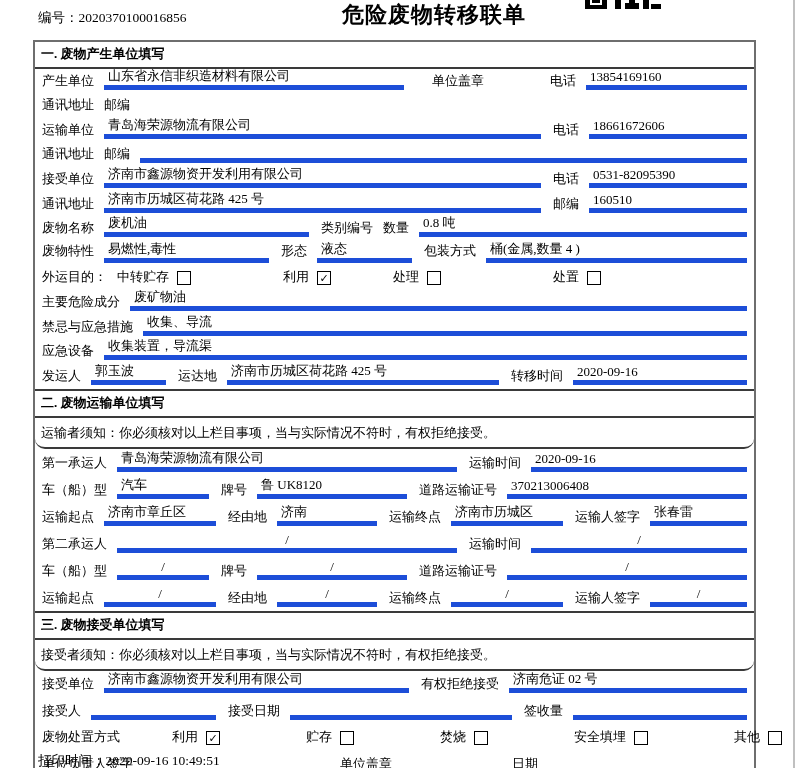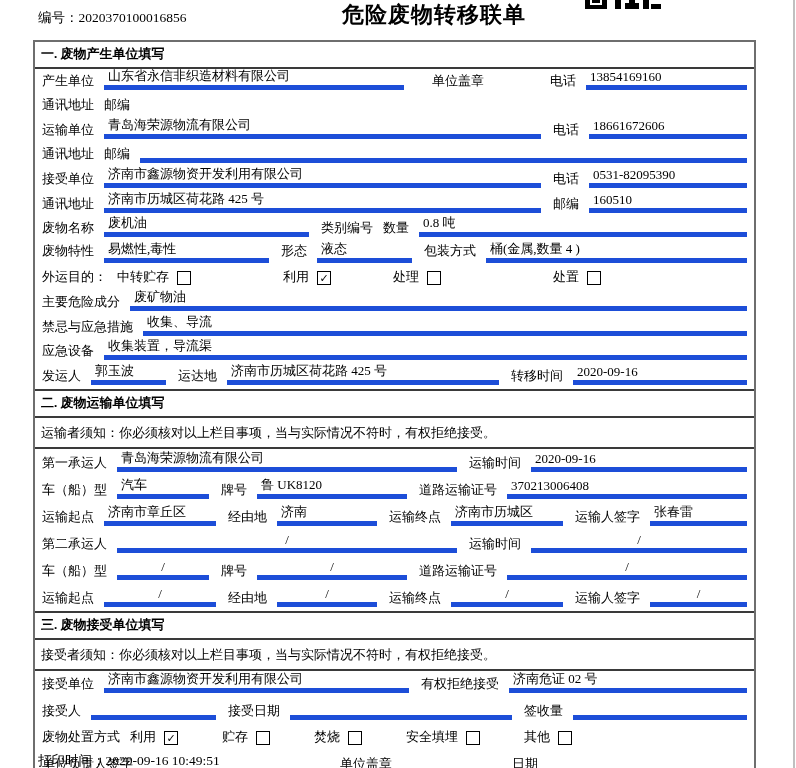--- a/index.html
+++ b/index.html
@@ -19,21 +19,21 @@
 
   .tbl{
     position:absolute;left:33px;top:40px;width:723px;box-sizing:border-box;
     border:2px solid #6e6e6e;background:#fff;
   }
   .sec-head{
     font-weight:bold;font-size:13px;padding:3px 6px 4px 6px;
     border-top:2px solid #3a3a3a;border-bottom:2px solid #3a3a3a;
   }
   .tbl > .sec-head:first-child{border-top:none;}
-  .notice{padding:6px 6px 5px 6px;border-bottom:2px solid #3a3a3a;white-space:nowrap;}
+  .notice{padding:6px 6px 5px 6px;border-bottom:2px solid #3a3a3a;white-space:nowrap;border-radius:10px;}
 
   .row{display:flex;align-items:flex-end;padding:0 7px 4px 7px;box-sizing:border-box;}
   .lbl{white-space:nowrap;margin-right:10px;flex:none;}
   .val{
     border-bottom:5px solid #1d4ed8;padding:0 4px;white-space:nowrap;
     margin-right:12px;min-height:15px;box-sizing:border-box;flex:none;overflow:hidden;
   }
   .val.grow{flex:1 1 auto;margin-right:0;}
   .val.center{text-align:center;}
   .chk{display:flex;align-items:flex-end;margin-right:8px;flex:none;}
@@ -220,21 +220,21 @@
         <span class="val grow">济南危证 02 号</span>
       </div>
       <div class="row" style="height: 26.5px;">
         <span class="lbl">接受人</span>
         <span class="val" style="width: 125px;"></span>
         <span class="lbl">接受日期</span>
         <span class="val" style="width: 222px;"></span>
         <span class="lbl">签收量</span>
         <span class="val grow"></span>
       </div>
-      <div class="row" style="height: 26.5px;">
+      <div class="row" style="height: 26.5px; gap: 42px;">
         <span class="lbl">废物处置方式</span>
         <span class="chk" style="margin-right: 44px;">
           <span>利用</span>
           <span class="box">✓</span>
         </span>
         <span class="chk" style="margin-right: 44px;">
           <span>贮存</span>
           <span class="box"></span>
         </span>
         <span class="chk" style="margin-right: 44px;">

